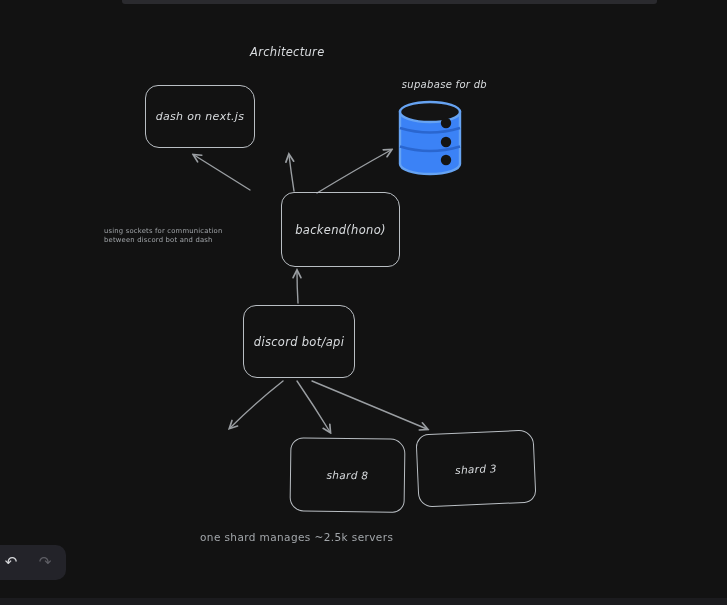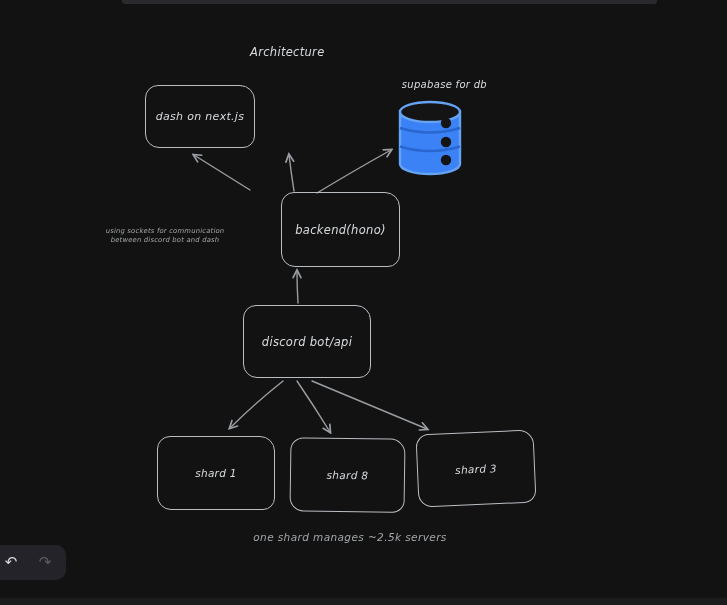--- a/index.html
+++ b/index.html
@@ -30,36 +30,36 @@
     font-family:"DejaVu Sans", sans-serif;
   }
   .tool-btn.undo{color:#d6d7da;}
   .tool-btn.redo{color:#5e5e65;}
   
   .hand{font-style:italic;letter-spacing:.3px;color:#d9dcdf;}
   .canvas-title{
     position:absolute;left:250px;top:45px;font-size:11.5px;
   }
   .note{
-    position:absolute;text-align:center;color:#a2a6aa;font-style:italic;
+    position:absolute;color:#a2a6aa;
   }
   .note-sockets{left:104px;top:227px;width:122px;font-size:6.8px;line-height:8.5px;letter-spacing:.2px;}
   .note-shards{left:200px;top:531px;width:300px;font-size:10.5px;letter-spacing:.4px;}
   
   .node{
     position:absolute;box-sizing:border-box;
     border:1.6px solid #b9bec3;background:transparent;
     display:flex;align-items:center;justify-content:center;
     text-align:center;color:#d9dcdf;font-style:italic;letter-spacing:.3px;
     border-radius:13px 15px 12px 14px;
   }
   #node-dash    {left:101px;top:85px; width:110px;height:63px;font-size:11px;margin-left:44px;}
   #node-lambda  {left:244px;top:78px; width:88px; height:70px;font-size:8.5px;}
   #node-backend {left:243px;top:192px;width:119px;height:75px;font-size:11.5px;margin-left:38px;}
-  #node-discord {left:243px;top:305px;width:128px;height:73px;font-size:11.5px;}
+  #node-discord {left:243px;top:305px;width:112px;height:73px;font-size:11.5px;}
   #node-shard1  {left:157px;top:436px;width:118px;height:74px;font-size:10.5px;}
   #node-shard2  {left:290px;top:438px;width:115px;height:74px;font-size:10.5px;transform:rotate(0.8deg);}
   #node-shard3  {left:417px;top:432px;width:118px;height:73px;font-size:10.5px;transform:rotate(-2.5deg);}
   
   .db-label{position:absolute;left:382px;top:79px;width:105px;text-align:right;font-size:10px;}
   .db-icon{position:absolute;left:396px;top:100px;}
   
   .connectors{position:absolute;left:0;top:0;pointer-events:none;}
 </style>
 </head>
@@ -88,23 +88,20 @@
 
   <div class="node" id="node-dash">
     <span>dash on next.js</span>
   </div>
   <div class="node" id="node-backend">
     <span>backend(hono)</span>
   </div>
   <div class="node" id="node-discord">
     <span>discord bot/api</span>
   </div>
-  <div class="node" id="node-shard1">
-    <span>shard 1</span>
-  </div>
   <div class="node" id="node-shard2">
     <span>shard 8</span>
   </div>
   <div class="node" id="node-shard3">
     <span>shard 3</span>
   </div>
 
   <div class="hand db-label">supabase for db</div>
   <svg class="db-icon" width="68" height="76" viewBox="0 0 68 76">
     <path d="M4 12 v52 a30 10 0 0 0 60 0 v-52 Z" fill="#3b82f6" stroke="#66a3f2" stroke-width="2.4"></path>

